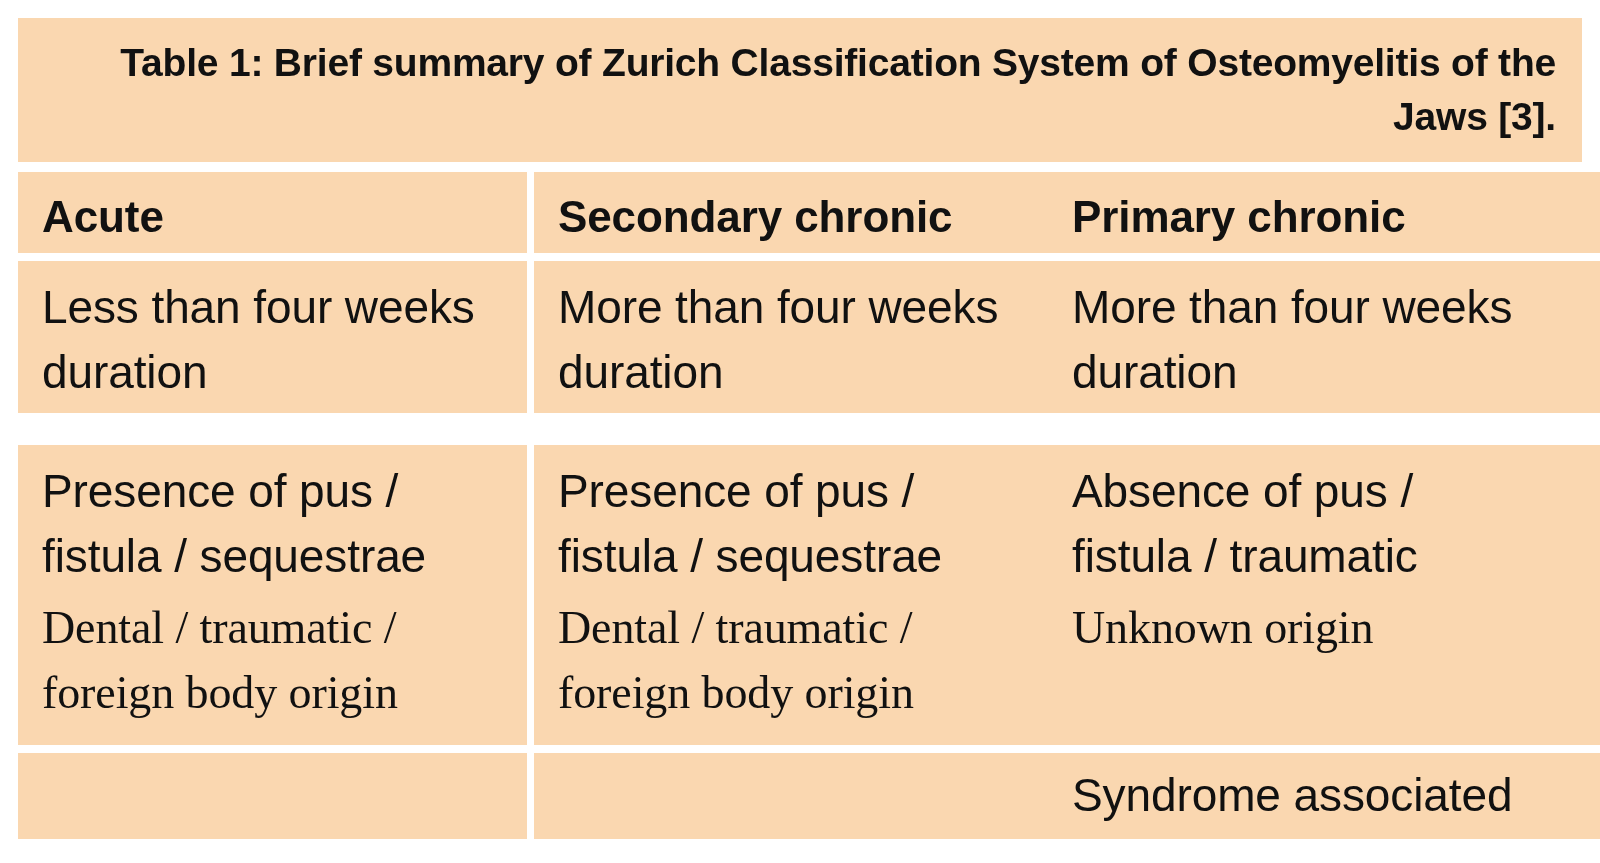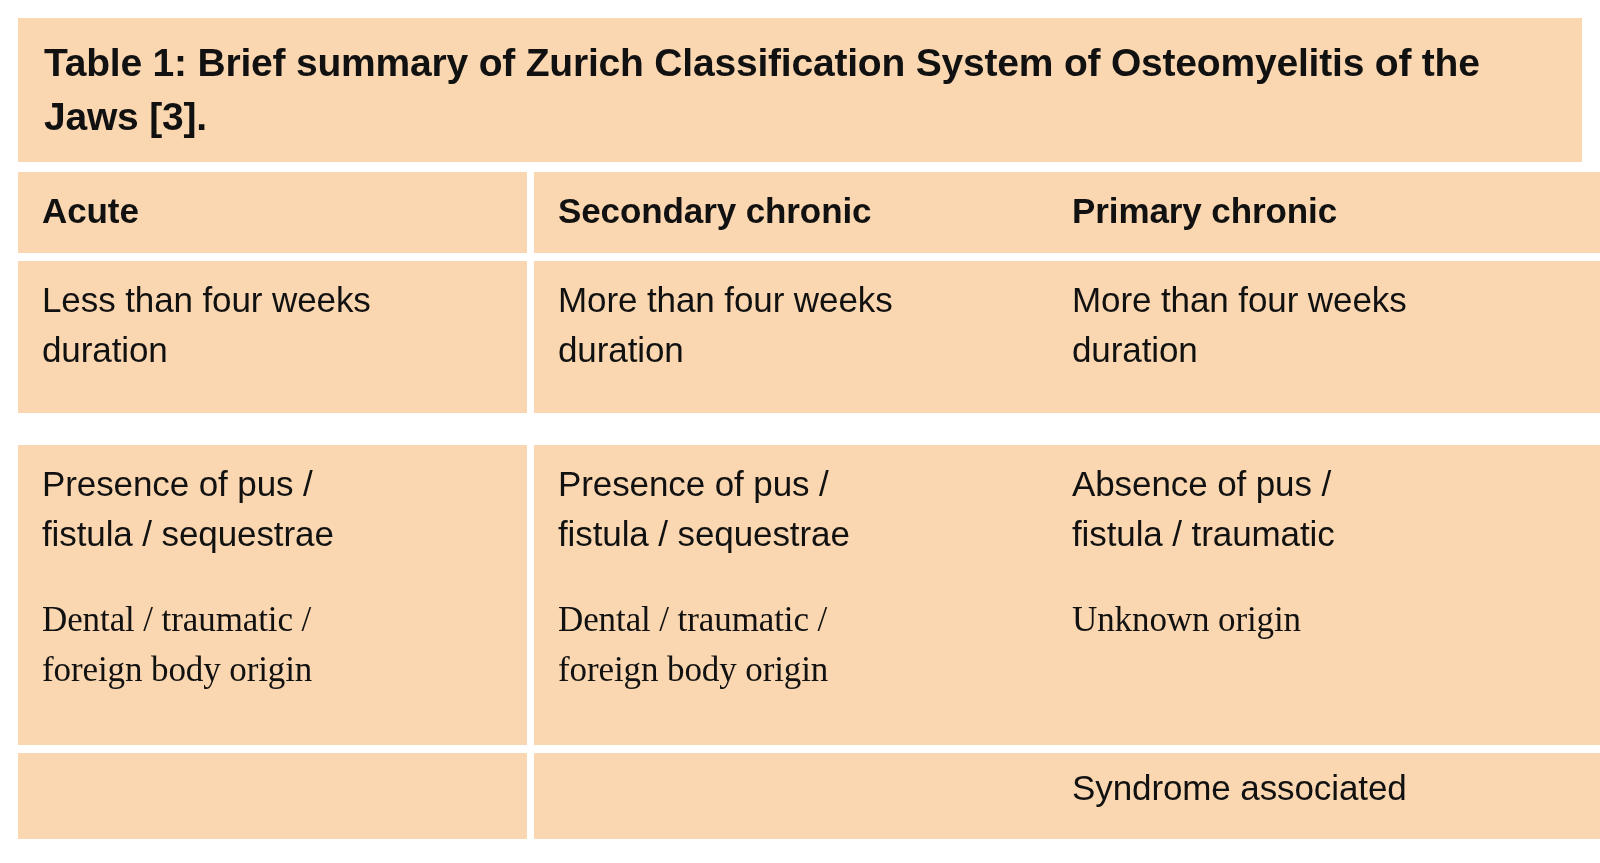--- a/index.html
+++ b/index.html
@@ -28,20 +28,21 @@
   
   .title-cell {
     position: absolute;
     left: 18px;
     top: 18px;
     width: 1564px;
     height: 144px;
     background: #fad7b0;
     box-sizing: border-box;
     padding: 18px 26px 0 26px;
+    text-align: right;
   }
   .title-text {
     font-size: 39px;
     font-weight: bold;
     line-height: 1.38;
     color: #111111;
     letter-spacing: -0.2px;
     font-stretch: condensed;
     white-space: pre-line;
   }
@@ -51,28 +52,28 @@
     position: absolute;
     background: #fad7b0;
     box-sizing: border-box;
     padding: 14px 24px 0 24px;
     color: #111111;
     overflow: hidden;
   }
   .cell.empty { padding: 0; }
 
   .cell-text {
-    font-size: 35px;
+    font-size: 46px;
     line-height: 1.42;
     white-space: pre-line;
     letter-spacing: -0.1px;
   }
   .cell.header .cell-text {
     font-weight: bold;
-    font-size: 35px;
+    font-size: 44px;
   }
 
   
   .col0 { left: 18px;   width: 509px; }
   .col1 { left: 534px;  width: 534px; }
   .col2 { left: 1048px; width: 632px; }
 
   
   .row-head { top: 172px; height: 81px; }
   .row-0    { top: 261px; height: 152px; }

